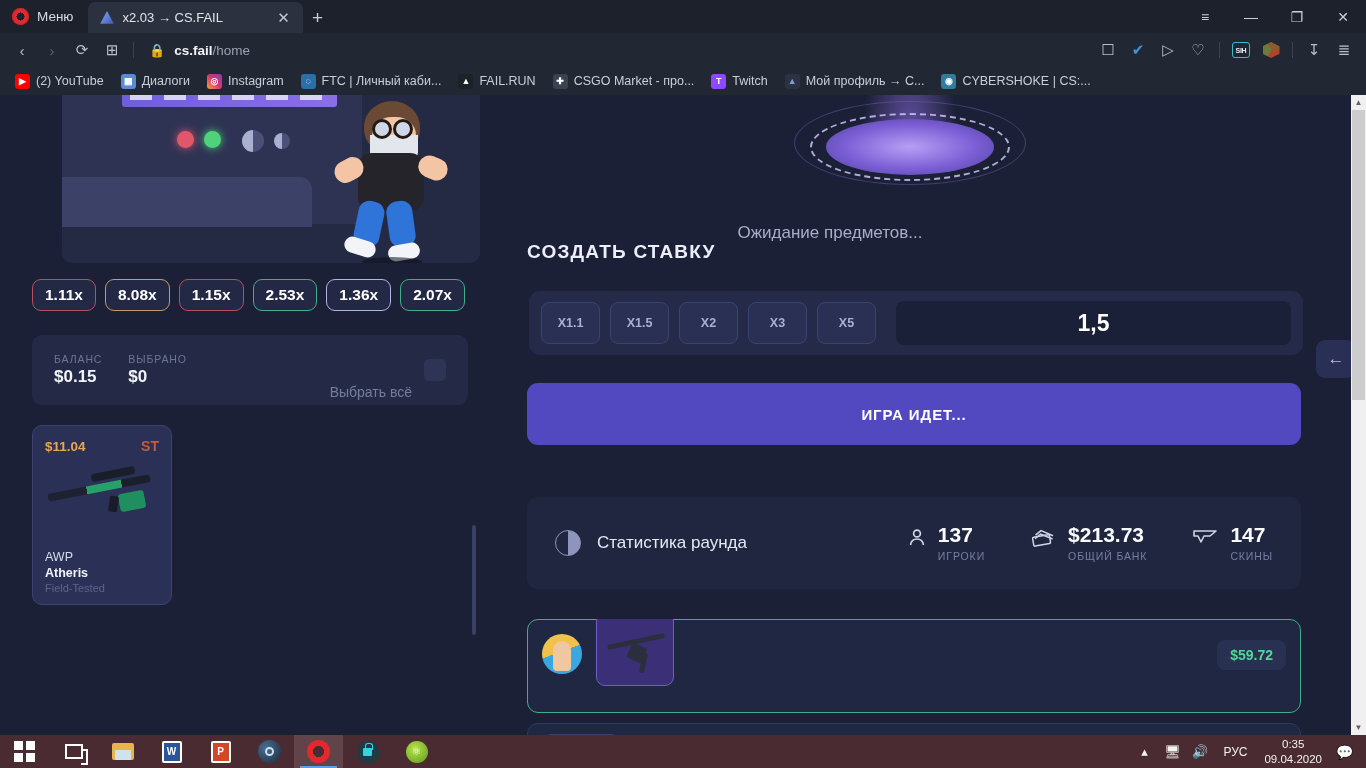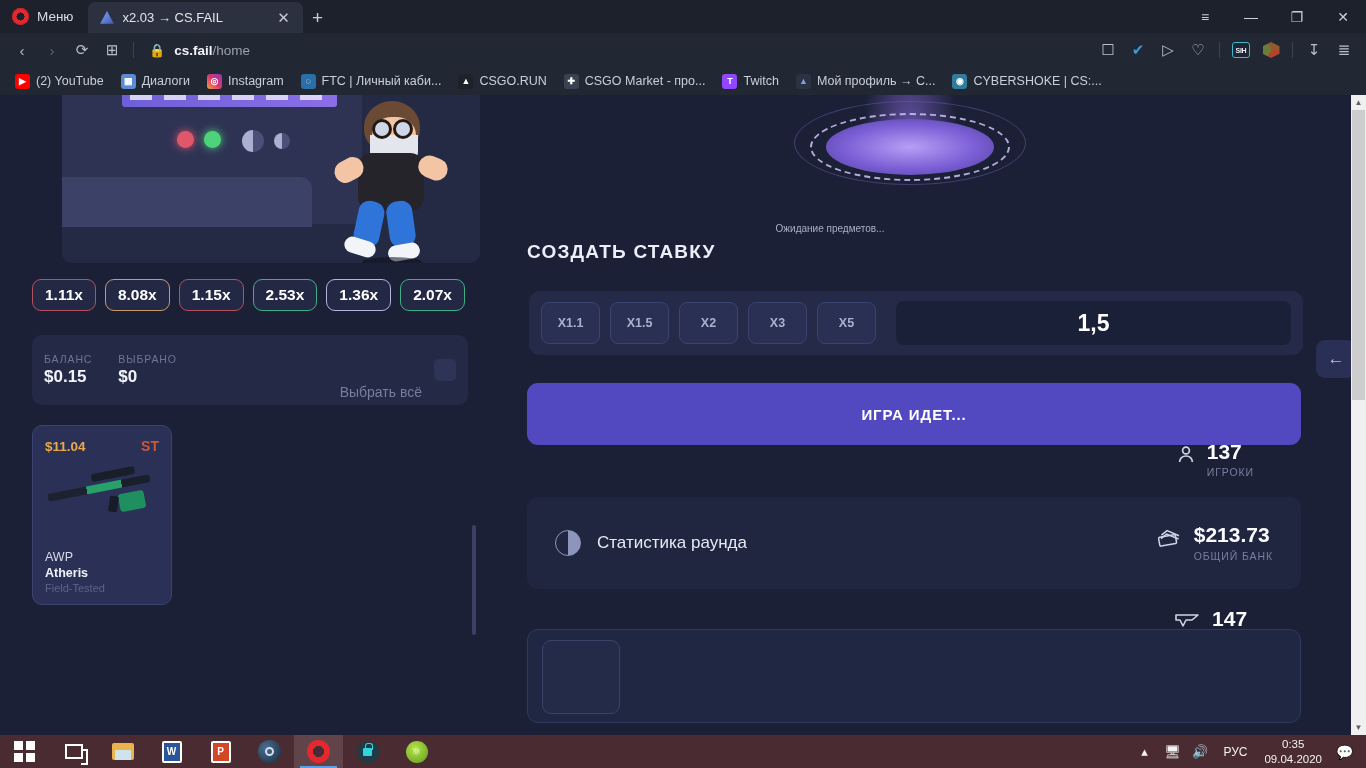--- a/index.html
+++ b/index.html
@@ -113,21 +113,21 @@
   .ch-shoe.l{left:8px;top:138px;transform:rotate(18deg);}
   .ch-shoe.r{left:52px;top:143px;transform:rotate(-10deg);}
   .ch-shadow{position:absolute;left:26px;top:156px;width:60px;height:10px;border-radius:50%;background:rgba(10,12,25,.55);}
 
   .mults { position:absolute; left:32px; top:184px; width:440px; height:34px; display:flex; gap:9px; overflow:hidden; }
   .mult { height:32px; min-width:60px; padding:0 12px; border-radius:9px; display:flex;
     align-items:center; justify-content:center; font-size:15.5px; font-weight:700; color:#fff;
     background:#232845; border:1.6px solid #444; flex:none; }
 
   .balbar { position:absolute; left:32px; top:240px; width:436px; height:70px;
-    background:#242a46; border-radius:10px; display:flex; align-items:center; padding:0 12px; }
+    background:#242a46; border-radius:10px; display:flex; align-items:center; padding:0 22px; }
   .bal-grp { margin-right:26px; }
   .bal-lab { font-size:10.5px; color:#6d7496; letter-spacing:.9px; margin-bottom:2px; }
   .bal-val { font-size:17px; font-weight:700; color:#f2f4fa; }
   .selall { margin-left:auto; display:flex; align-items:center; gap:12px; }
   .selall-t { font-size:14px; color:#767d9e;margin-top:44px; }
   .selall-box { width:22px;height:22px;border-radius:5px;background:#2e3455; }
 
   .invent { position:absolute; left:32px; top:330px; width:444px; height:224px; }
   .skincard { width:140px; height:180px; background:#2b3156; border:1.3px solid #3c4370;
     border-radius:10px; padding:12px 12px 10px; position:relative; }
@@ -154,42 +154,42 @@
   .p-ring { position:absolute; left:20px; top:58px; width:200px; height:68px; border-radius:50%;
     border:2px dashed #cdc4f5; opacity:.85; }
   .p-ring2 { position:absolute; left:4px; top:46px; width:232px; height:84px; border-radius:50%;
     border:1.5px solid #6a5fae; opacity:.5; }
   .p-disc { position:absolute; left:36px; top:64px; width:168px; height:56px; border-radius:50%;
     background: radial-gradient(ellipse at 50% 50%, #b79ff5 0%, #7c5fd6 55%, #4b3d96 100%); }
   .p-glow { position:absolute; left:72px; top:-30px; width:96px; height:110px;
     background: radial-gradient(ellipse at 50% 100%, rgba(160,120,255,.55), rgba(120,80,220,0) 70%); }
 
   .waiting { position:absolute; left:0; top:128px; width:660px; text-align:center;
-    font-size:10px; color:#a9aec6; }
+    font-size:17px; color:#a9aec6; }
   .rtitle { position:absolute; left:27px; top:146px; font-size:19px; font-weight:700;
     color:#eceefa; letter-spacing:1.2px; }
 
   .betbar { position:absolute; left:29px; top:196px; width:774px; height:64px;
     background:#242a48; border-radius:11px; display:flex; align-items:center; padding:0 12px; gap:10px; }
   .mbtn { width:59px; height:42px; border-radius:8px; background:#2a3053; border:1.3px solid #3c4370;
     display:flex; align-items:center; justify-content:center; color:#aab0ce; font-size:12.5px; font-weight:700; }
   .amount { flex:1; height:44px; margin-left:10px; background:#1b2039; border-radius:8px;
     display:flex; align-items:center; justify-content:center; color:#fff; font-size:23px; font-weight:700; }
 
   .playbtn { position:absolute; left:27px; top:288px; width:774px; height:62px;
     background:#5248c0; border-radius:11px; display:flex; align-items:center; justify-content:center;
     color:#ffffff; font-size:15px; font-weight:700; letter-spacing:.9px; }
 
   .statbar { position:absolute; left:27px; top:402px; width:774px; height:92px;
     background:#20263f; border-radius:11px; display:flex; align-items:center; padding:0 28px; }
   .st-l { display:flex; align-items:center; gap:16px; }
   .st-moon { width:26px;height:26px;border-radius:50%;border:1.7px solid #8e95bc;
     background:linear-gradient(90deg,transparent 50%, #8e95bc 50%); }
   .st-title { font-size:17px; color:#e6e9f5; }
-  .st-r { margin-left:auto; display:flex; align-items:center; gap:46px;flex-direction:column; }
+  .st-r { margin-left:auto; display:flex; align-items:flex-start; gap:46px; }
   .st-i { display:flex; align-items:flex-start; gap:11px; }
   .st-ic { color:#cfd4e6; flex:none; margin-top:4px; }
   .st-v { font-size:21px; font-weight:700; color:#fafbff; line-height:1.05; }
   .st-k { font-size:10.5px; color:#777ea2; letter-spacing:.9px; margin-top:3px; }
 
   .betlist { position:absolute; left:27px; top:524px; width:774px; height:116px; overflow:hidden; }
   .betrow { position:relative; width:774px; height:94px; border-radius:11px;
     background:#1f2742; border:1.5px solid #3fae86; padding:10px 14px; display:flex; align-items:flex-start; gap:14px; }
   .betrow.second { margin-top:10px; border-color:#2f3a5c; }
   .ava { width:40px;height:40px;border-radius:50%;overflow:hidden;flex:none;margin-top:4px;
@@ -318,21 +318,21 @@
     <div class="bm">
       <span class="bmi" style="background:linear-gradient(45deg,#f9a03c,#d6366f,#8a3ab9)">◎</span>
       <span>Instagram</span>
     </div>
     <div class="bm">
       <span class="bmi" style="background:#2a6fa8">◌</span>
       <span>FTC | Личный каби...</span>
     </div>
     <div class="bm">
       <span class="bmi" style="background:#1d2128">▲</span>
-      <span>CSGO.RUN</span>
+      <span>FAIL.RUN</span>
     </div>
     <div class="bm">
       <span class="bmi" style="background:#3a4150">✚</span>
       <span>CSGO Market - про...</span>
     </div>
     <div class="bm">
       <span class="bmi" style="background:#9146ff">T</span>
       <span>Twitch</span>
     </div>
     <div class="bm">
@@ -519,20 +519,29 @@
               </span>
               <span>
                 <span class="st-v">147</span>
                 <span class="st-k" style="display:block">СКИНЫ</span>
               </span>
             </div>
           </div>
         </div>
 
         <div class="betlist">
+          <div class="betrow">
+            <span class="ava"></span>
+            <span class="itm">
+              <i class="ak"></i>
+                <i class="ak2"></i>
+                <i class="ak3"></i>
+            </span>
+            <span class="bet-amt">$59.72</span>
+          </div>
           <div class="betrow second">
             <span class="itm alt"></span>
 
           </div>
         </div>
       </div>
 
       <div class="collapse">
         <span>←</span>
       </div>

